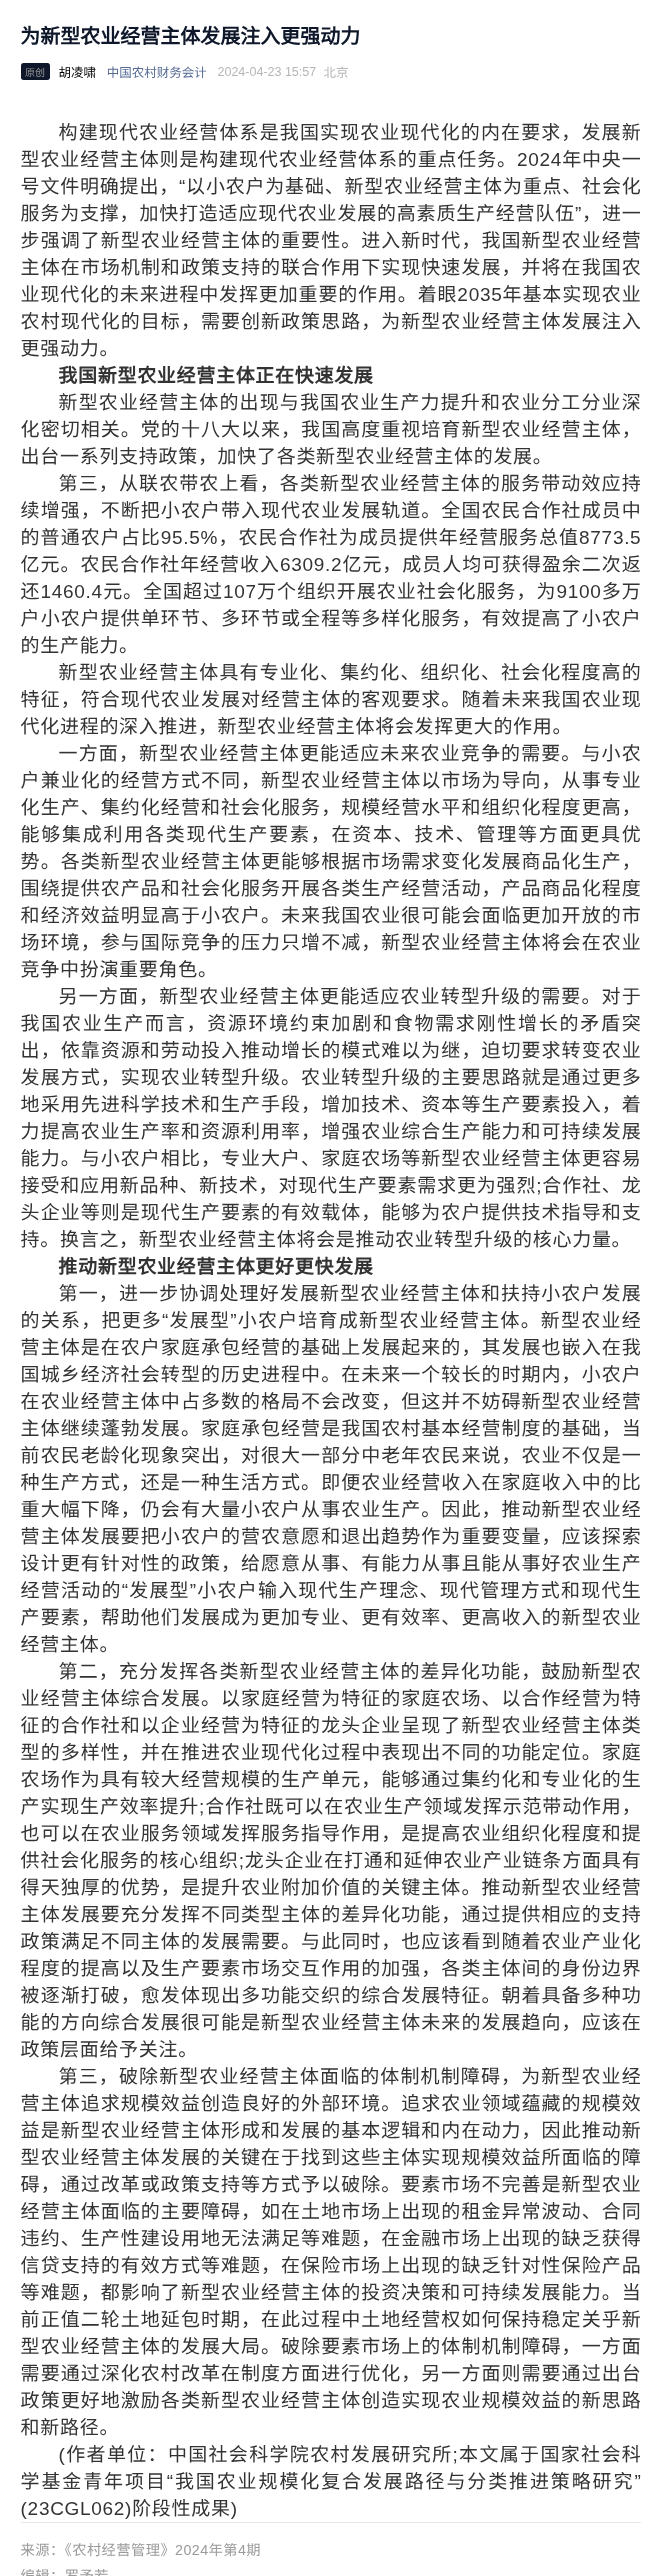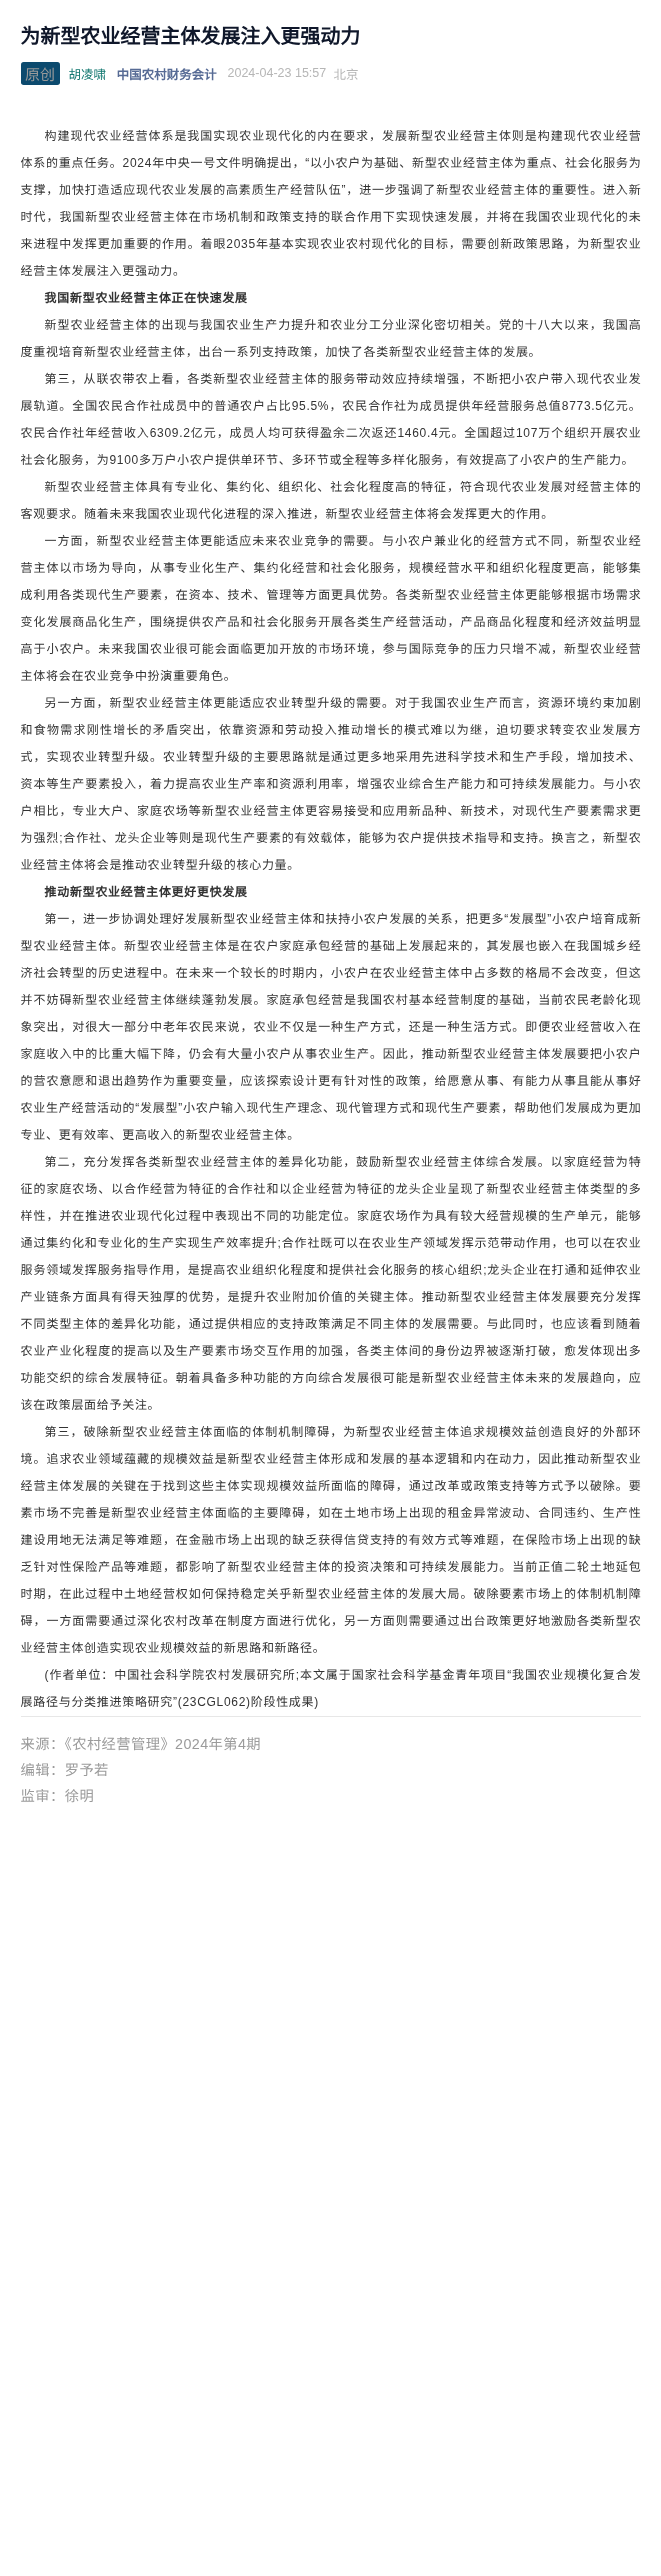--- a/index.html
+++ b/index.html
@@ -20,35 +20,35 @@
     margin: 0 0 12.5px 0;
   }
   .byline {
     display: flex;
     align-items: center;
     font-size: 12.5px;
     margin-bottom: 38px;
     white-space: nowrap;
   }
   .badge {
-    background: #0c4a6e;
+    background: #0f172a;
     color: #9a9a9a;
-    font-size: 15px;
+    font-size: 10px;
     padding: 0.9px 4.5px;
     border-radius: 2.7px;
     margin-right: 9px;
     flex: 0 0 auto;
   }
-  .author { color: #0f766e; margin-right: 10.7px; }
-  .account { color: #576b95; font-weight: 700; margin-right: 10.7px; cursor: pointer; }
+  .author { color: #000000; margin-right: 10.7px; }
+  .account { color: #576b95; font-weight: 400; margin-right: 10.7px; cursor: pointer; }
   .pubtime { color: #b6b6b6; margin-right: 7.2px; }
   .publoc { color: #b6b6b6; }
   .article-body p.paragraph,
   .article-body h2.section-heading {
-    font-size: 12px;
+    font-size: 19px;
     line-height: 27px;
     color: #333333;
     letter-spacing: 0.7px;
     text-align: justify;
     text-indent: 2em;
     margin: 0;
     padding: 0;
   }
   .article-body h2.section-heading {
     font-weight: 700;

